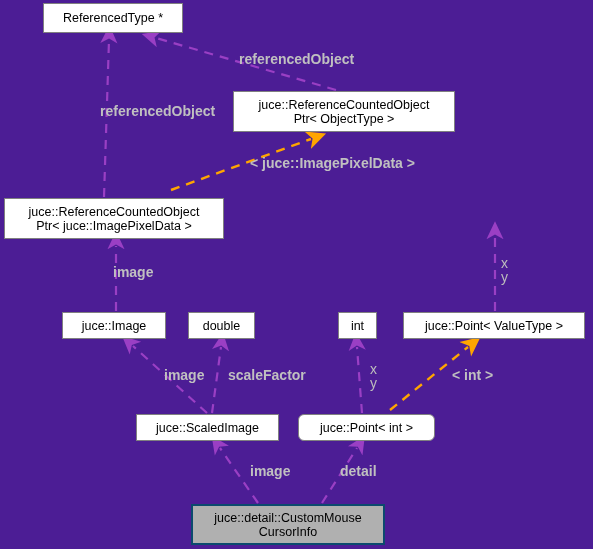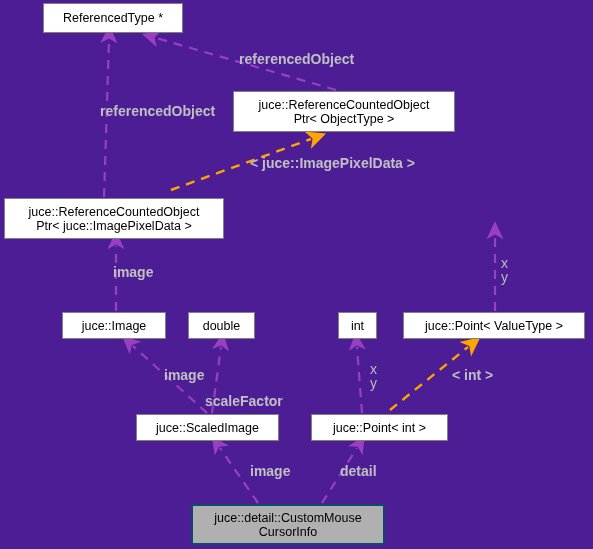--- a/index.html
+++ b/index.html
@@ -117,21 +117,21 @@
   </div>
 
   <div class="node" style="left:403px; top:312px; width:182px; height:27px;">
     <span>juce::Point&lt; ValueType &gt;</span>
   </div>
 
   <div class="node" style="left:136px; top:414px; width:143px; height:27px;">
     <span>juce::ScaledImage</span>
   </div>
 
-  <div class="node" style="left:311px; top:414px; width:137px; height:27px;">
+  <div class="node" style="left:298px; top:414px; width:137px; height:27px;border-radius:6px;">
     <span>juce::Point&lt; int &gt;</span>
   </div>
 
   <div class="node highlight" style="left:191px; top:504px; width:194px; height:41px;">
     <span>juce::detail::CustomMouse
 CursorInfo</span>
   </div>
 
   <div class="edge-label" style="left:239px; top:52px;">referencedObject</div>
 
@@ -140,21 +140,21 @@
   <div class="edge-label" style="left:250px; top:156px;">&lt; juce::ImagePixelData &gt;</div>
 
   <div class="edge-label" style="left:113px; top:265px;">image</div>
 
   <div class="edge-label plain" style="left:501px; top:256px;">x</div>
 
   <div class="edge-label plain" style="left:501px; top:270px;">y</div>
 
   <div class="edge-label" style="left:164px; top:368px;">image</div>
 
-  <div class="edge-label" style="left:205px; top:368px;margin-top:26px;">scaleFactor</div>
+  <div class="edge-label" style="left:228px; top:368px;">scaleFactor</div>
 
   <div class="edge-label plain" style="left:370px; top:362px;">x</div>
 
   <div class="edge-label plain" style="left:370px; top:376px;">y</div>
 
   <div class="edge-label" style="left:452px; top:368px;text-align:center;">&lt; int &gt;</div>
 
   <div class="edge-label" style="left:250px; top:464px;">image</div>
 
   <div class="edge-label" style="left:340px; top:464px;">detail</div>

